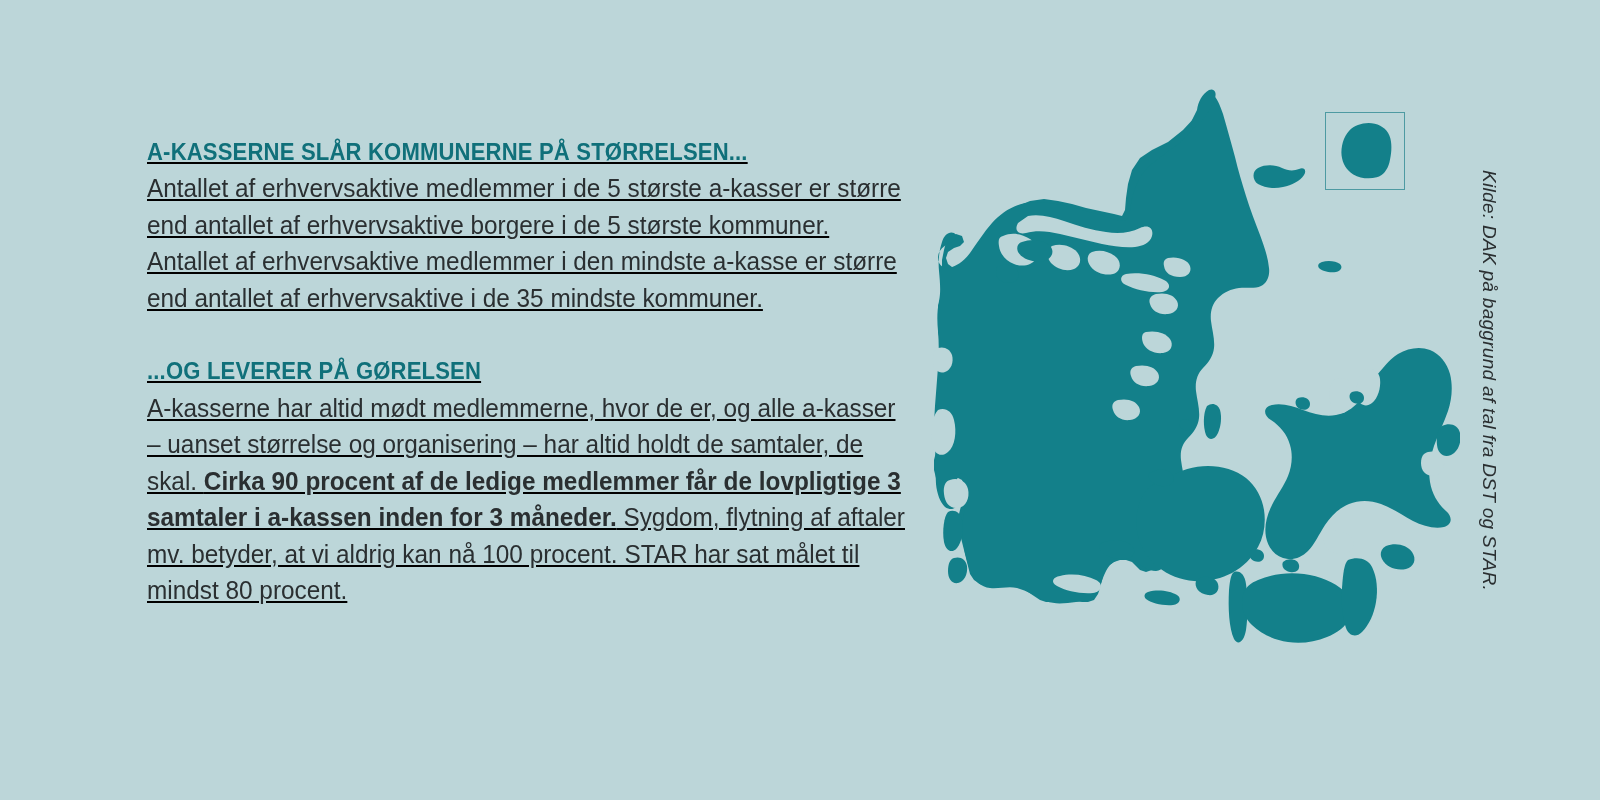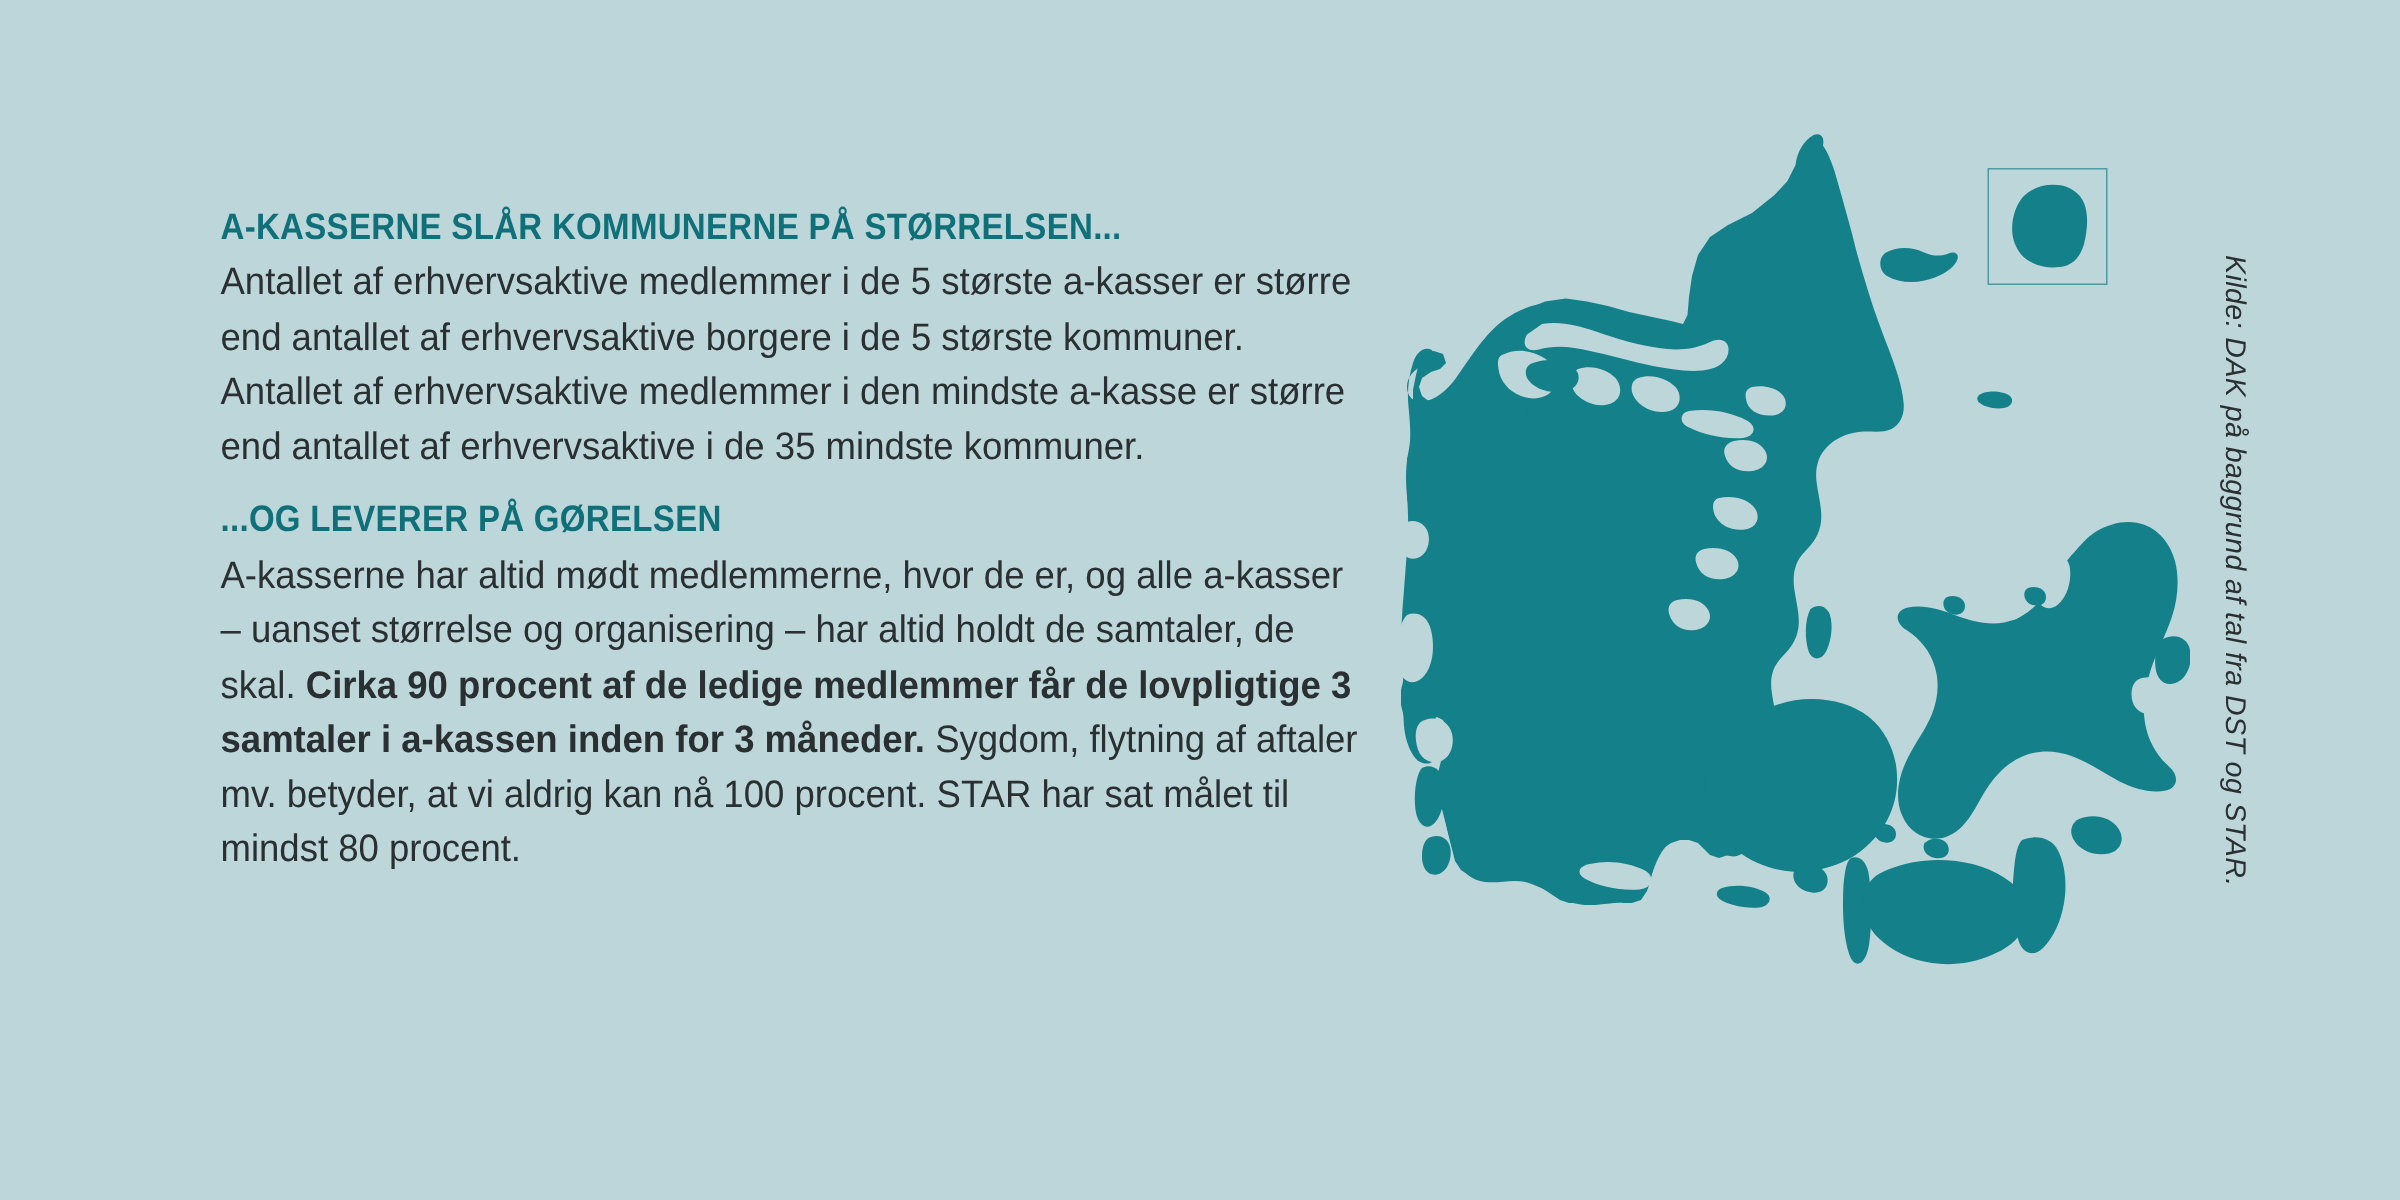--- a/index.html
+++ b/index.html
@@ -12,24 +12,25 @@
     font-family:"Liberation Sans", sans-serif;
     position:relative;
   }
 
   
   #text-column {
     position:absolute;
     left:147px;
     top:139px;
     width:760px;
+    text-decoration:underline;
   }
 
   .section { position:relative; }
-  .section + .section { margin-top:18px; }
+  .section + .section { margin-top:42px; }
 
   .section-heading {
     color:#10707a;
     font-weight:bold;
     font-size:24.5px;
     letter-spacing:0.2px;
     line-height:1.08;
     transform:scaleX(0.90);
     transform-origin:left center;
     white-space:nowrap;

